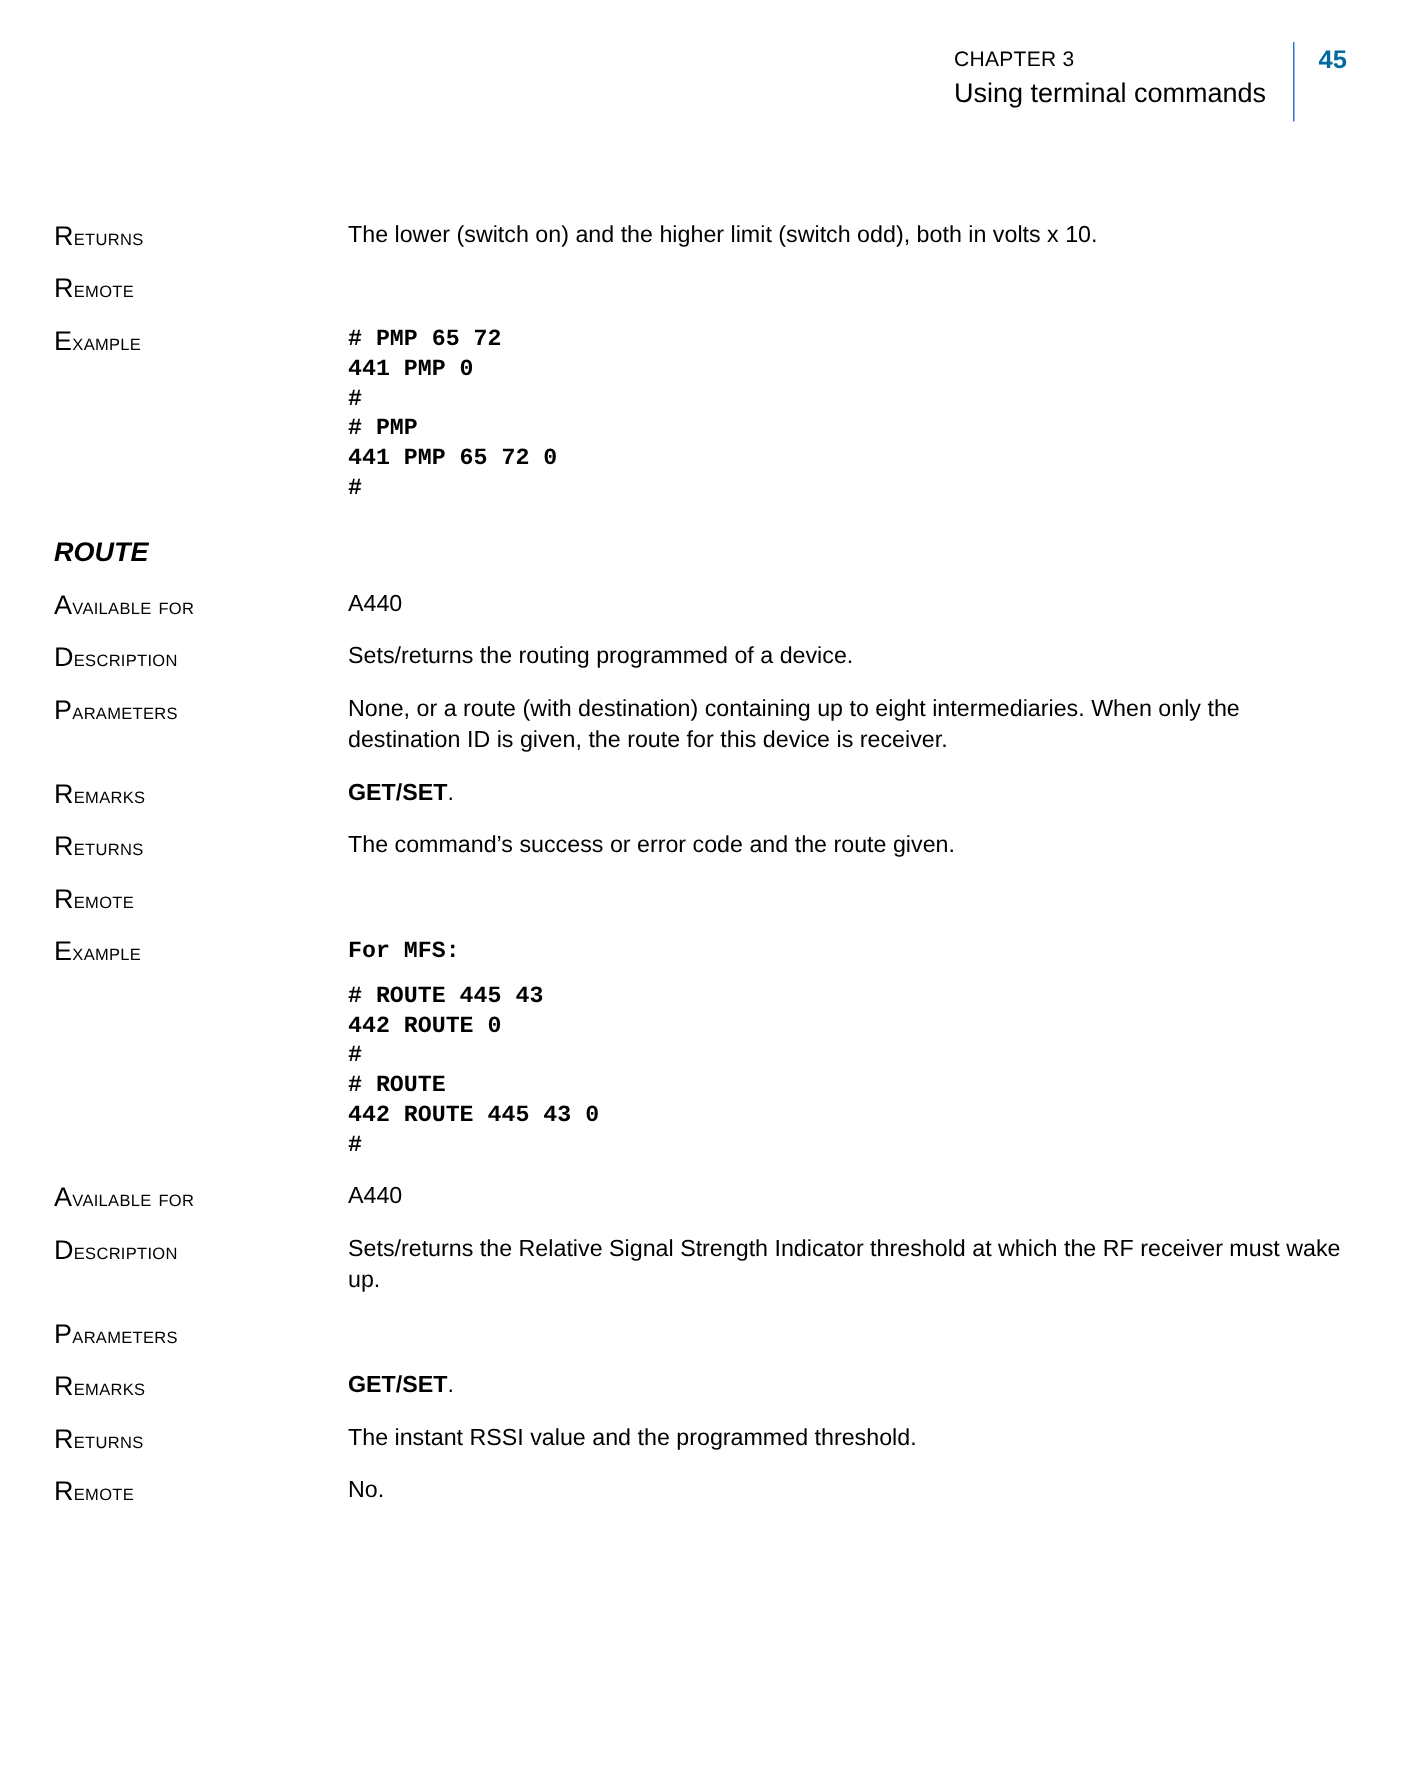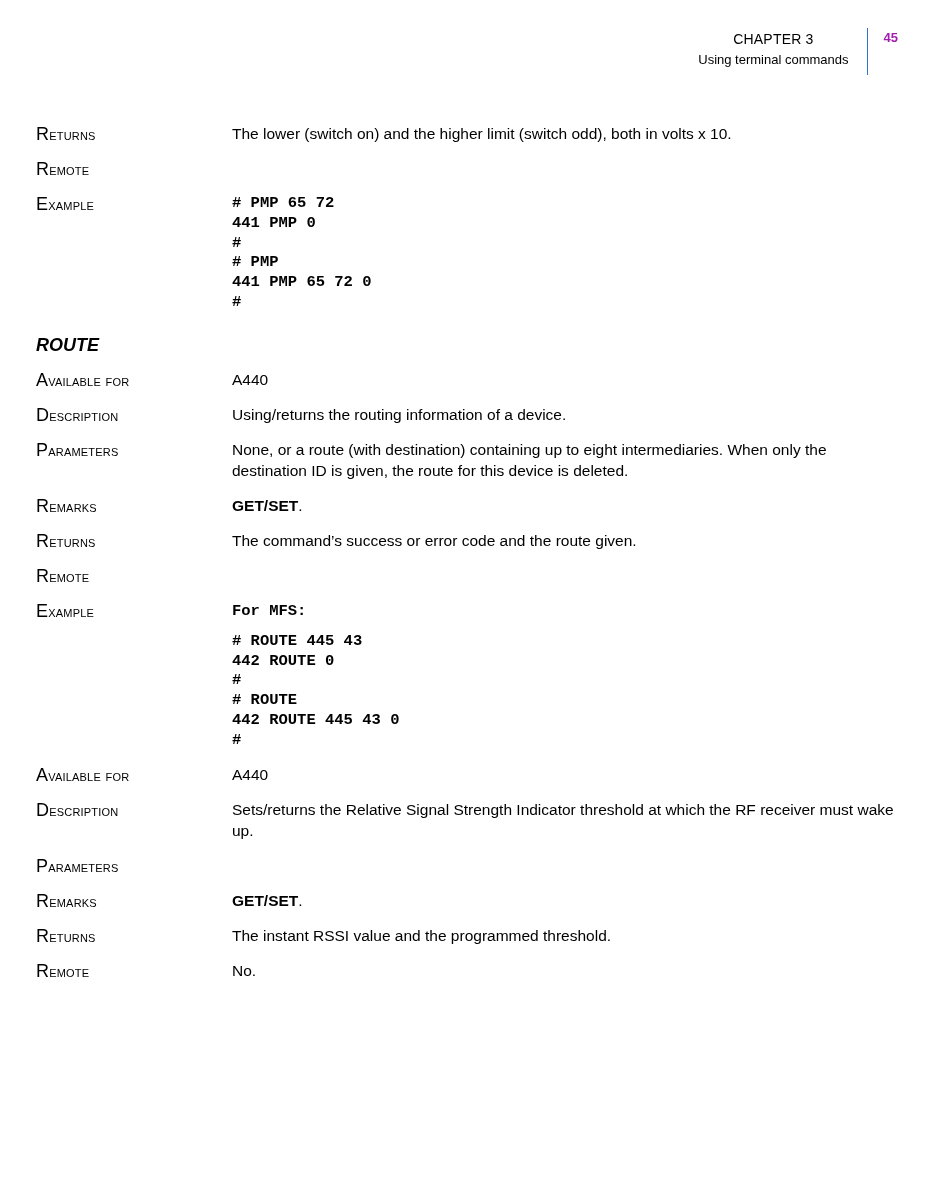--- a/index.html
+++ b/index.html
@@ -14,45 +14,45 @@
   .page {
     padding: 28px 36px 40px 36px;
     box-sizing: border-box;
   }
   .header {
     display: flex;
     justify-content: flex-end;
     align-items: stretch;
   }
   .header-left {
-    text-align: center;
+    text-align: left;
     padding-right: 18px;
     border-right: 1.5px solid #2e74d1;
     padding-top: 3px;
     padding-bottom: 8px;
   }
   .chapter-line {
     font-family: Verdana, Geneva, sans-serif;
     font-size: 14px;
     letter-spacing: 0.2px;
   }
   .subtitle-line {
     font-family: Verdana, Geneva, sans-serif;
-    font-size: 13px;
+    font-size: 18px;
     margin-top: 5px;
   }
   .page-num {
-    color: #a21caf;
-    font-weight: bold;
-    font-size: 13px;
+    color: #0369a1;
+    font-weight: bold;
+    font-size: 17px;
     padding-left: 16px;
     padding-top: 2px;
   }
   .content {
-    margin-top: 49px;
+    margin-top: 66px;
   }
   .row {
     display: flex;
     align-items: flex-start;
     margin-bottom: 14px;
   }
   .label-col {
     width: 196px;
     flex-shrink: 0;
     font-family: Verdana, Geneva, sans-serif;
@@ -123,26 +123,26 @@
 
     <div class="section-head">ROUTE</div>
 
     <div class="row">
       <div class="label-col">Available for</div>
       <div class="value-col">A440</div>
     </div>
 
     <div class="row">
       <div class="label-col">Description</div>
-      <div class="value-col">Using/returns the routing information of a device.</div>
+      <div class="value-col">Sets/returns the routing programmed of a device.</div>
     </div>
 
     <div class="row">
       <div class="label-col">Parameters</div>
-      <div class="value-col">None, or a route (with destination) containing up to eight intermediaries. When only the destination ID is given, the route for this device is deleted.</div>
+      <div class="value-col">None, or a route (with destination) containing up to eight intermediaries. When only the destination ID is given, the route for this device is receiver.</div>
     </div>
 
     <div class="row">
       <div class="label-col">Remarks</div>
       <div class="value-col">
         <span class="strong">GET/SET</span><span>.</span>
       </div>
     </div>
 
     <div class="row">

